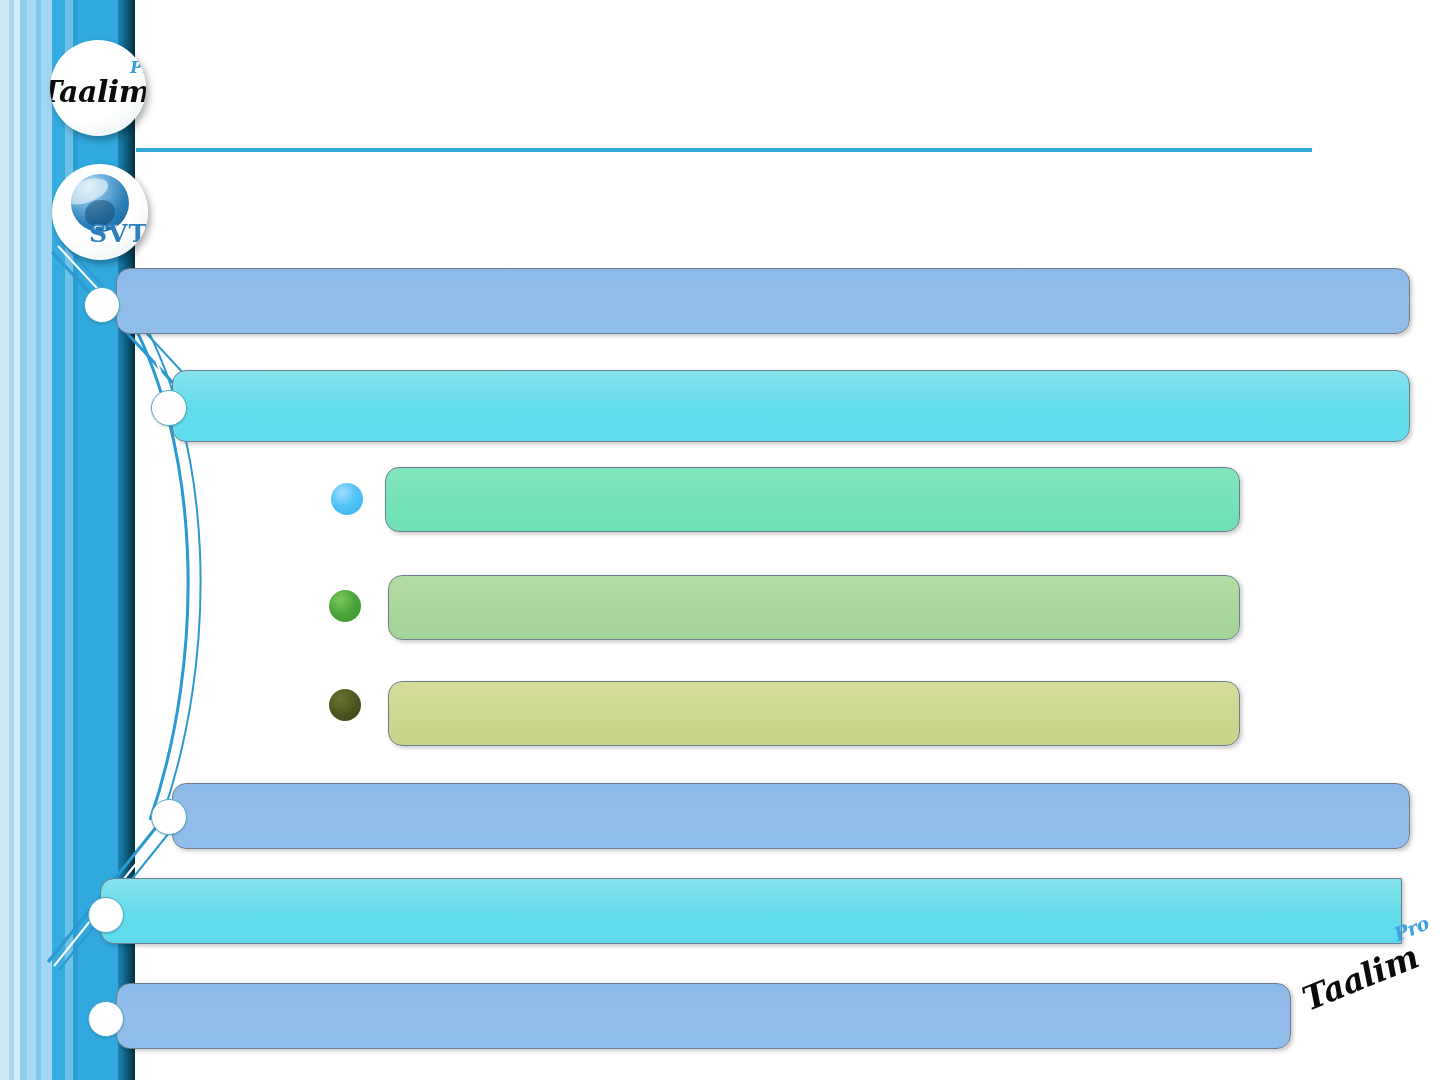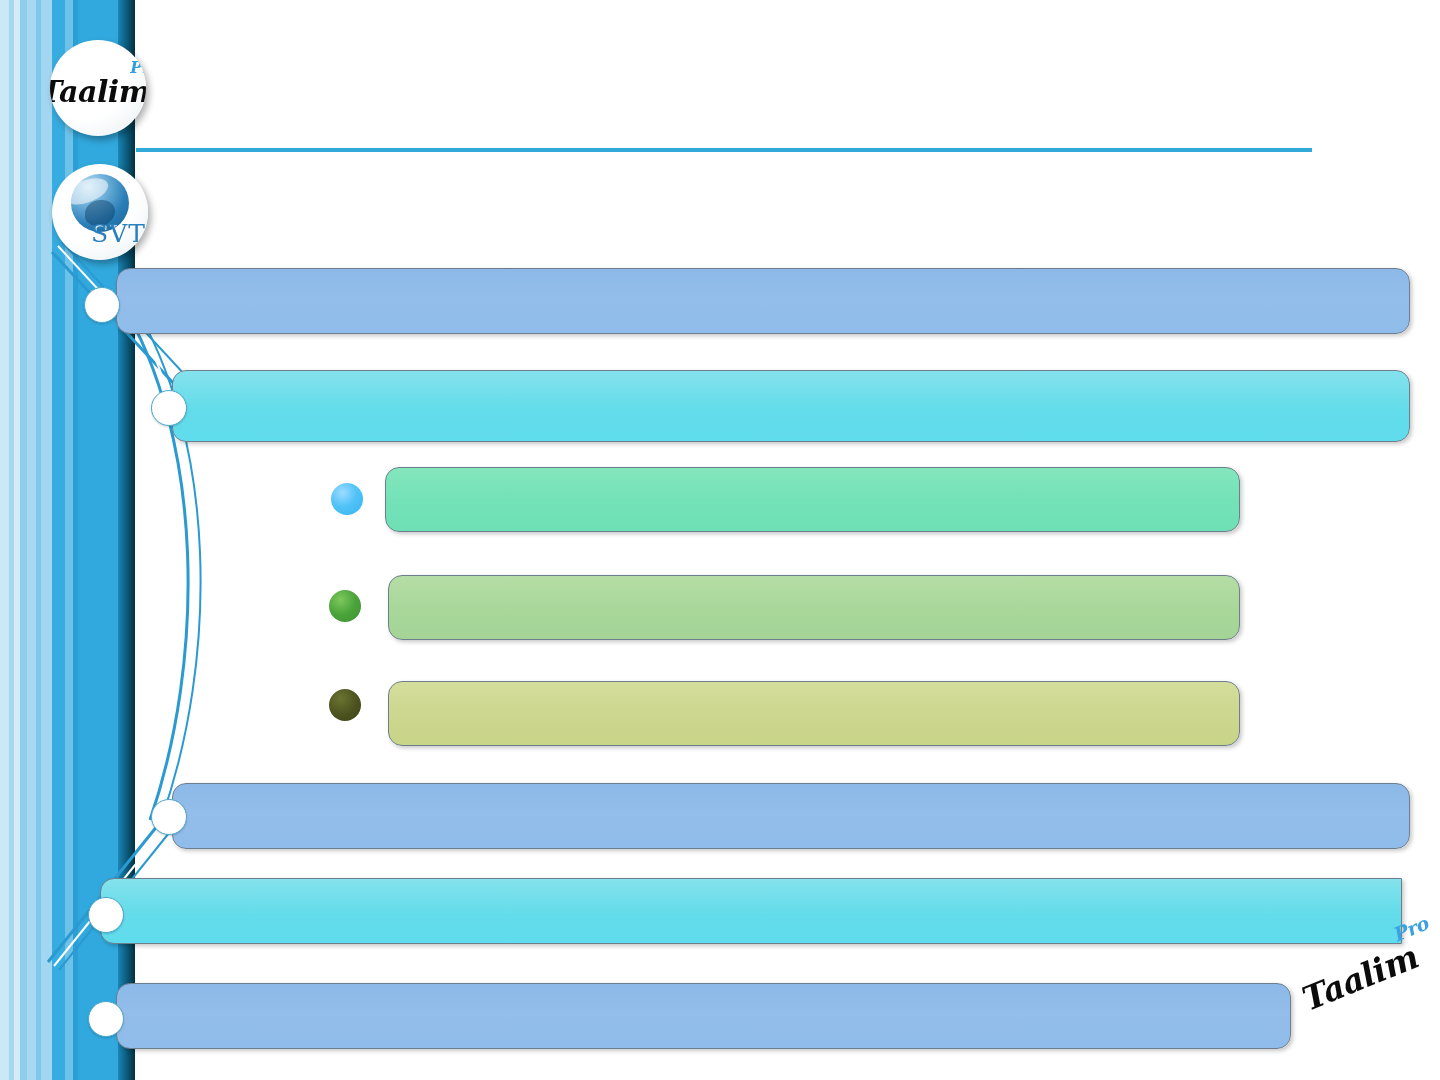--- a/index.html
+++ b/index.html
@@ -140,21 +140,21 @@
     width: 30px; height: 26px;
     background: rgba(10,60,100,0.45);
     border-radius: 55% 45% 60% 40%;
   }
   .svt-text {
     position: absolute;
     left: 0; right: 0;
     bottom: 12px;
     text-align: center;
     font-family: "DejaVu Serif", serif;
-    font-weight: normal;
+    font-weight: bold;
     font-size: 25px;
     letter-spacing: 1px;
     color: #2a7fbc;
     text-shadow: 1px 1px 0 rgba(255,255,255,0.85);
     padding-left: 37px;
   }
 
   
   .title-rule {
     position: absolute;

